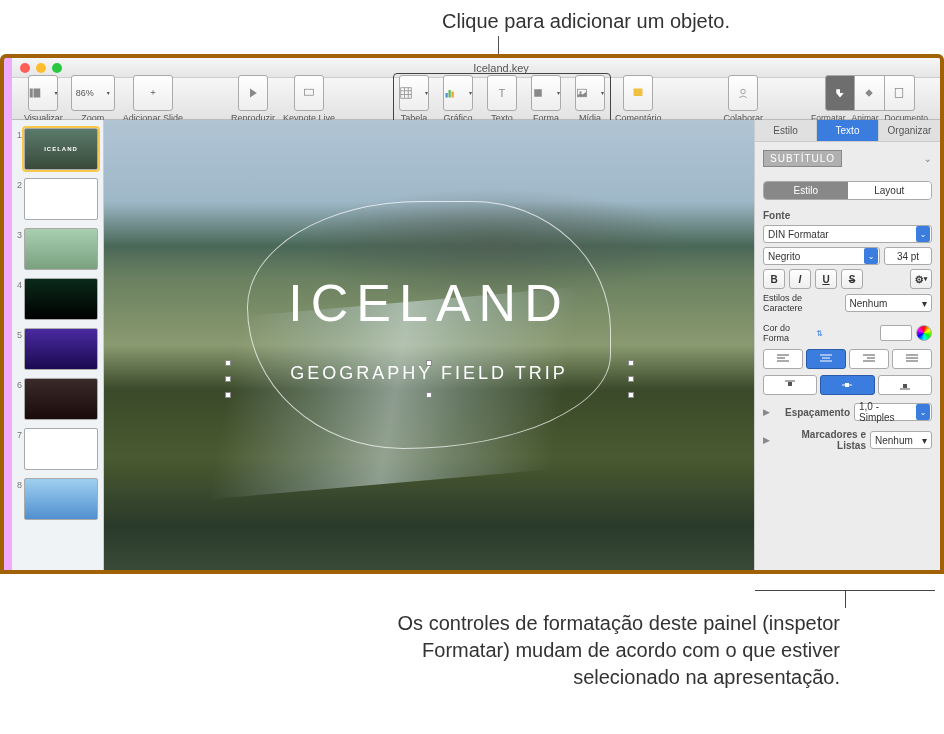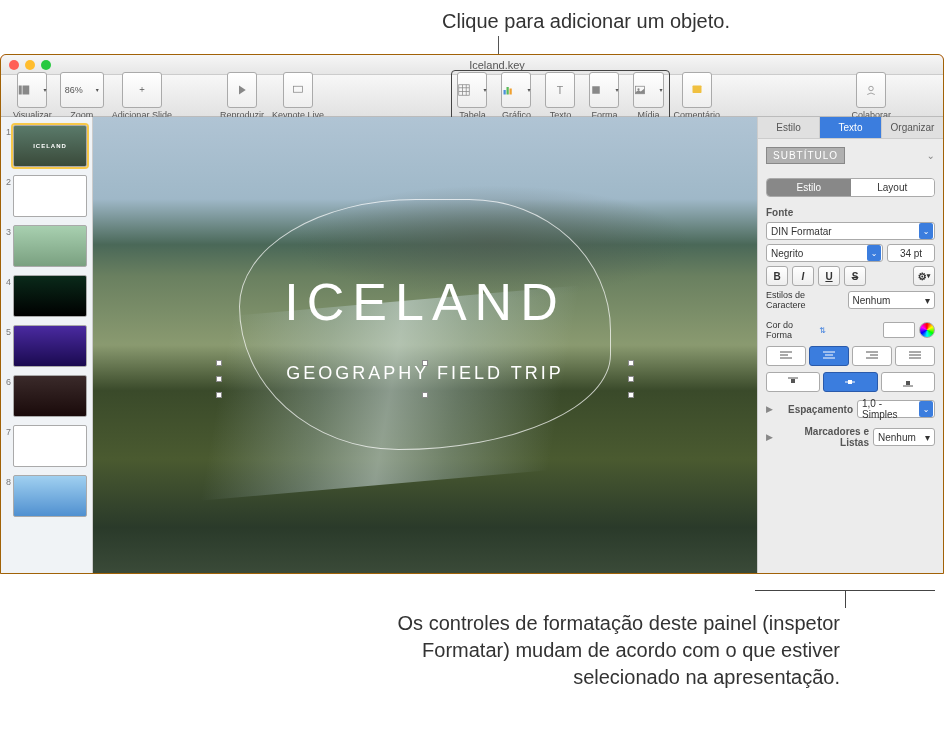--- a/index.html
+++ b/index.html
@@ -1,21 +1,21 @@
 <!DOCTYPE html>
 <html><head>
 <meta charset="utf-8">
 <style>
 * { box-sizing: border-box; margin: 0; padding: 0; font-family: -apple-system, "Helvetica Neue", Arial, sans-serif; }
 body { width: 944px; height: 734px; background: #fff; position: relative; overflow: hidden; }
 
 .callout-top { position: absolute; left: 442px; top: 10px; font-size: 20px; color: #333; }
 .callout-line-top { position: absolute; left: 498px; top: 36px; width: 1px; height: 23px; background: #555; }
 
-.window { position: absolute; left: 0; top: 54px; width: 944px; height: 520px; border: 1px solid #a16207; border-radius: 6px 6px 0 0; overflow: hidden; background: #c2410c; }
+.window { position: absolute; left: 0; top: 54px; width: 944px; height: 520px; border: 4px solid #a16207; border-radius: 6px 6px 0 0; overflow: hidden; background: #f0abfc; padding-left: 8px; }
 
 .titlebar { height: 20px; background: linear-gradient(#f6f6f6,#e6e6e6); display: flex; align-items: center; padding: 0 8px; border-bottom: 1px solid #ccc; font-size: 11px; color: #555; }
 .traffic { display: flex; gap: 6px; margin-right: 8px; }
 .dot { width: 10px; height: 10px; border-radius: 50%; }
 .dot.red { background: #ff5f57; }
 .dot.yellow { background: #ffbd2e; }
 .dot.green { background: #28c940; }
 .title-text { flex: 1; text-align: center; }
 
 .toolbar { height: 42px; background: linear-gradient(#f7f7f7,#e2e2e2); border-bottom: 1px solid #bbb; display: flex; align-items: center; padding: 0 8px; font-size: 9px; color: #555; }
@@ -215,20 +215,44 @@
     <div class="tb-item">
       <div class="tb-btn">
           <svg viewBox="0 0 16 16">
             <circle cx="8" cy="6" r="3" fill="none" stroke="#888"></circle>
             <path d="M3 14 Q8 10 13 14" fill="none" stroke="#888"></path>
           </svg>
         </div>
       <span>Colaborar</span>
     </div>
     <div style="width:40px"></div>
+    <div class="tb-item">
+      <div class="seg3">
+        <div class="tb-btn sel">
+            <svg viewBox="0 0 16 16">
+              <path d="M3 3 L8 3 L8 8 L13 8 L8 14 L3 8 Z" fill="#fff"></path>
+            </svg>
+          </div>
+        <div class="tb-btn">
+            <svg viewBox="0 0 16 16">
+              <path d="M3 8 L8 3 L13 8 L8 13 Z" fill="#888"></path>
+            </svg>
+          </div>
+        <div class="tb-btn">
+            <svg viewBox="0 0 16 16">
+              <rect x="3" y="2" width="10" height="12" fill="none" stroke="#888"></rect>
+            </svg>
+          </div>
+      </div>
+      <div style="display:flex;gap:6px;font-size:8.5px">
+        <span>Formatar</span>
+        <span>Animar</span>
+        <span>Documento</span>
+      </div>
+    </div>
   </div>
 
   <div class="body-area">
     <div class="sidebar">
       <div class="thumb sel">
           <div class="thumb-num">1</div>
           <div class="thumb-img t1">ICELAND</div>
         </div>
       <div class="thumb">
           <div class="thumb-num">2</div>

